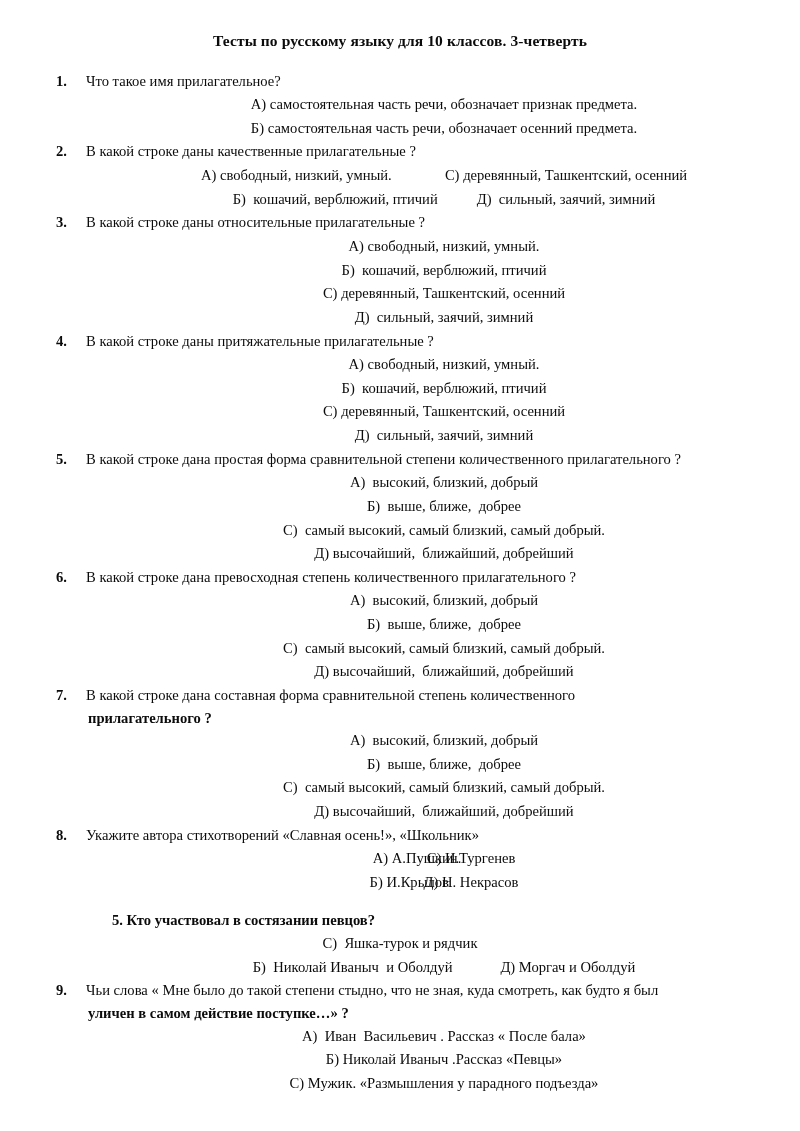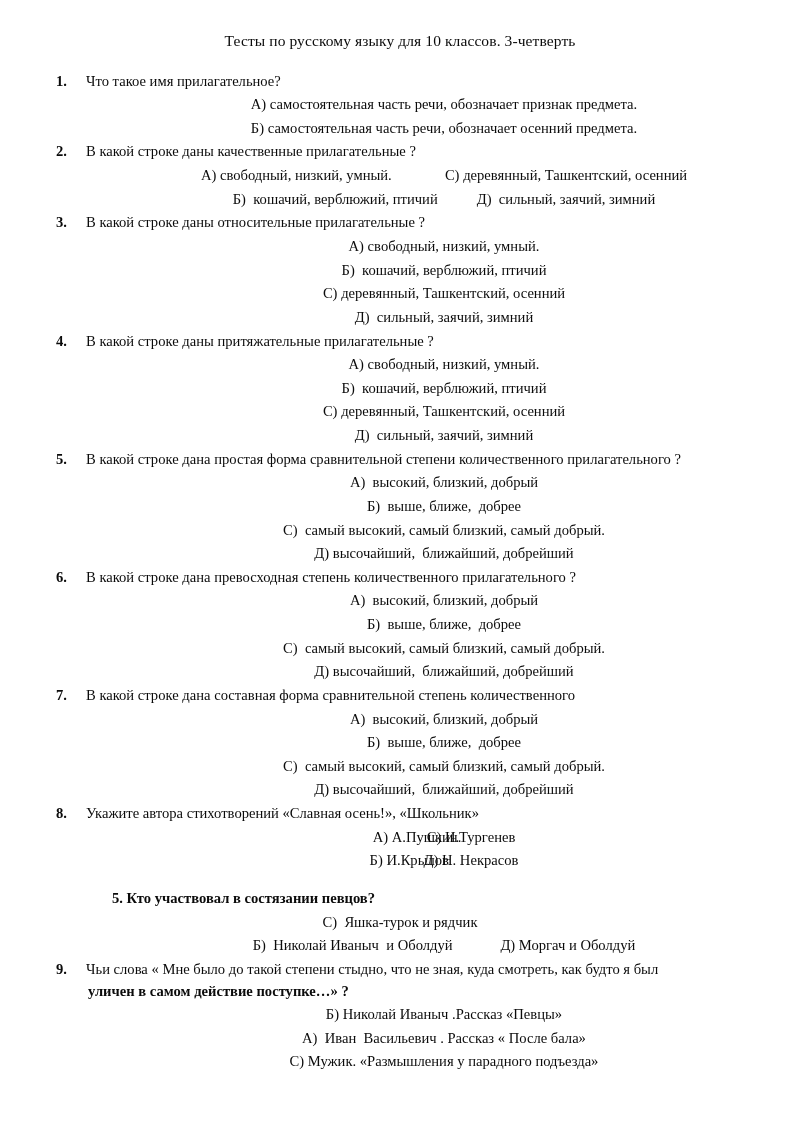--- a/index.html
+++ b/index.html
@@ -18,21 +18,21 @@
   .page {
     position: relative;
     width: 800px;
     height: 1131px;
     box-sizing: border-box;
     padding: 26px 28px 0 28px;
     overflow: hidden;
   }
   .doc-title {
     text-align: center;
-    font-weight: normal;
+    font-weight: bold;
     font-size: 15.5px;
     letter-spacing: 0.1px;
     margin: 6px 0 20px 0;
     line-height: 1.2;
   }
   .question {
     margin-bottom: 1px;
   }
   .q-head {
     display: flex;
@@ -226,20 +226,21 @@
           <span class="opt col-a">Д) высочайший,  ближайший, добрейший</span>
         </div>
     </div>
   </div>
 
   <div class="question">
     <div class="q-head">
       <span class="q-num">7.</span>
       <span class="q-text">В какой строке дана составная форма  сравнительной степень  количественного</span>
     </div>
+    <div class="q-cont">прилагательного ?</div>
     <div class="options">
       <div class="opt-row single">
           <span class="opt col-a">А)  высокий, близкий, добрый</span>
         </div>
       <div class="opt-row single">
           <span class="opt col-a">Б)  выше, ближе,  добрее</span>
         </div>
       <div class="opt-row single">
           <span class="opt col-a">С)  самый высокий, самый близкий, самый добрый.</span>
         </div>
@@ -284,25 +285,25 @@
   </div>
 
   <div class="question">
     <div class="q-head">
       <span class="q-num">9.</span>
       <span class="q-text">Чьи слова « Мне было до такой степени стыдно, что не зная, куда смотреть, как будто я был</span>
     </div>
     <div class="q-cont">уличен в самом действие поступке…» ?</div>
     <div class="options">
       <div class="opt-row single">
+          <span class="opt col-a">А)  Иван  Васильевич . Рассказ « После бала»</span>
+        </div>
+      <div class="opt-row single">
           <span class="opt col-a">Б) Николай Иваныч .Рассказ «Певцы»</span>
         </div>
       <div class="opt-row single">
-          <span class="opt col-a">А)  Иван  Васильевич . Рассказ « После бала»</span>
-        </div>
-      <div class="opt-row single">
           <span class="opt col-a">С) Мужик. «Размышления у парадного подъезда»</span>
         </div>
 
     </div>
   </div>
 
 </div>
 
 </body></html>

